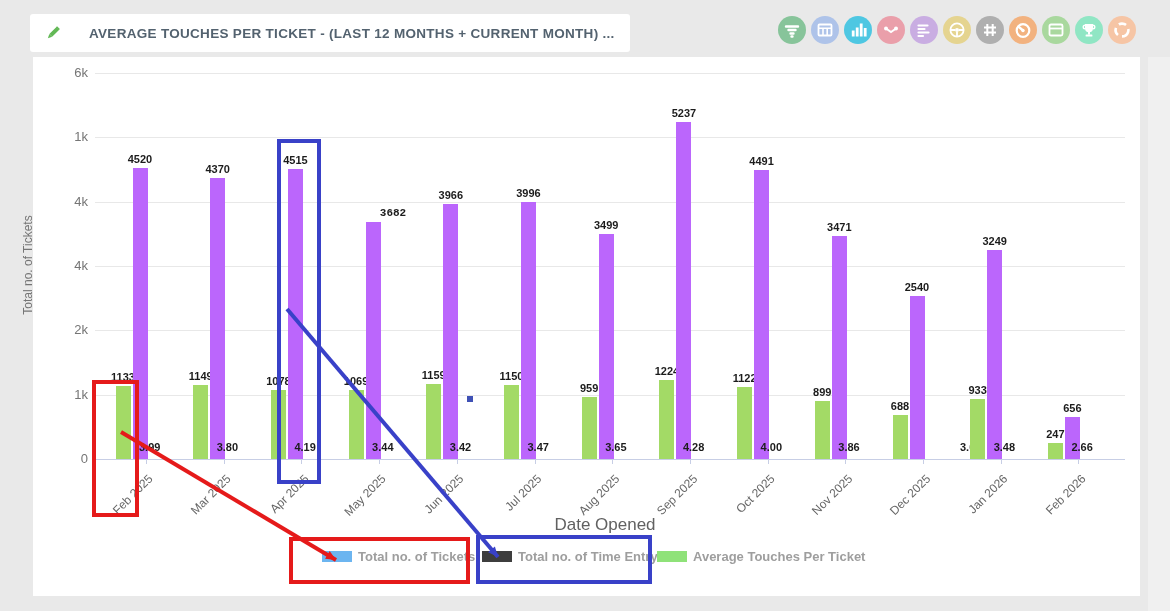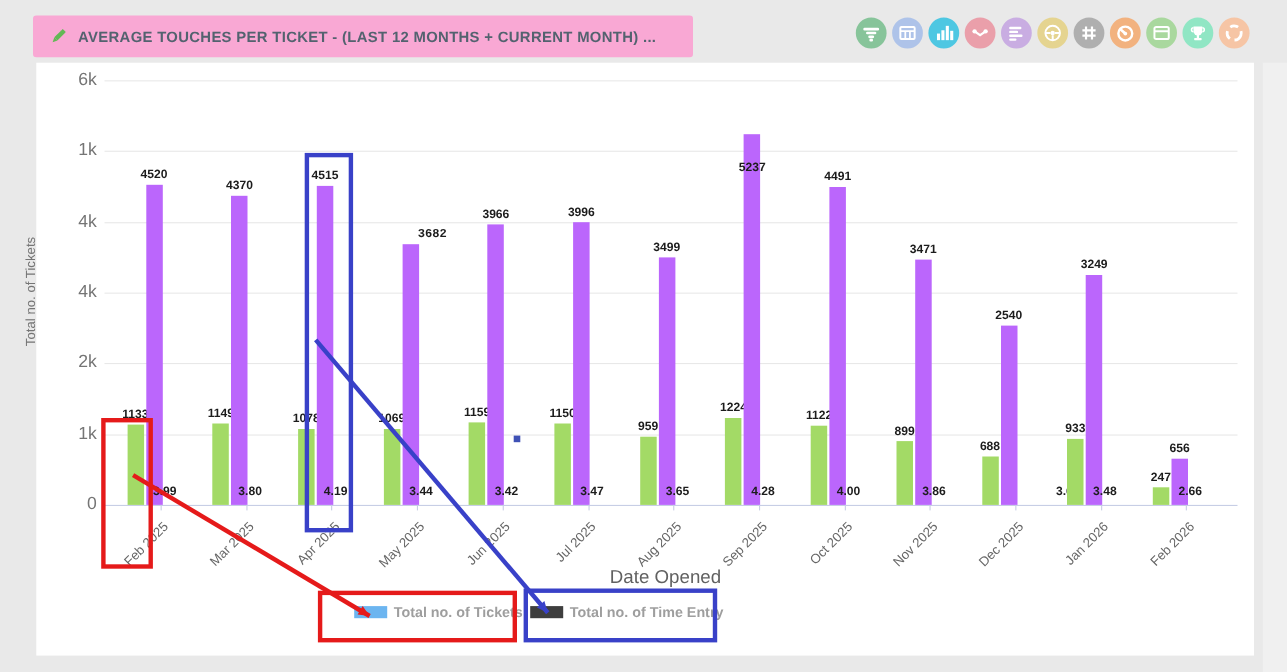--- a/index.html
+++ b/index.html
@@ -3,22 +3,22 @@
 <meta charset="utf-8">
 <style>
   html,body{margin:0;padding:0;}
   body{
     width:1170px;height:611px;position:relative;overflow:hidden;
     background:#e9e9e9;
     font-family:"Liberation Sans", sans-serif;
   }
   .header-tab{
     position:absolute;left:30px;top:14px;width:600px;height:38px;
-    background:#f9a8d4;border-radius:3px;
-    display:flex;align-items:center;gap:10px;padding-left:14px;box-sizing:border-box;
+    background:#ffffff;border-radius:3px;
+    display:flex;align-items:center;gap:28px;padding-left:14px;box-sizing:border-box;
   }
   .header-tab .title{
     color:#53626f;font-size:13.5px;font-weight:600;letter-spacing:.3px;
     white-space:nowrap;overflow:hidden;
   }
   .toolbar{
     position:absolute;left:778px;top:16px;height:28px;display:flex;gap:5px;
   }
   .tb-icon{
     width:28px;height:28px;border-radius:50%;
@@ -28,21 +28,21 @@
     position:absolute;left:33px;top:57px;width:1107px;height:539px;
     background:#ffffff;
   }
   .right-strip{
     position:absolute;left:1148px;top:57px;width:22px;height:554px;background:#f0f0f0;
   }
   #chart-layer{position:absolute;left:0;top:0;width:1170px;height:611px;}
   .gridline{position:absolute;height:1px;background:#e8e8e8;}
   .baseline{position:absolute;height:1px;background:#c7cee5;}
   .ytick-label{
-    position:absolute;width:30px;text-align:right;font-size:16px;color:#757575;line-height:12px;
+    position:absolute;width:30px;text-align:right;font-size:13px;color:#757575;line-height:12px;
   }
   .y-axis-title{
     position:absolute;left:-52px;top:258px;width:160px;text-align:center;
     transform:rotate(-90deg);transform-origin:center;
     font-size:12px;color:#757575;white-space:nowrap;
   }
   .x-axis-title{
     position:absolute;top:515px;left:540px;width:130px;text-align:center;
     font-size:17px;color:#616161;
   }
@@ -216,21 +216,21 @@
     <div class="bar" style="left: 581.7px; top: 397.3px; width: 15px; height: 61.7px; background: rgb(163, 218, 102);"></div>
     <div class="bar-label" style="left: 559.2px; top: 383.3px; width: 60px;">959</div>
     <div class="bar" style="left: 598.7px; top: 233.9px; width: 15px; height: 225.1px; background: rgb(187, 102, 252);"></div>
     <div class="bar-label" style="left: 576.2px; top: 219.9px; width: 60px;">3499</div>
     <div class="avg-label" style="left: 605.2px; top: 442px;">3.65</div>
     <div class="xtick" style="left: 612.2px;"></div>
     <div class="xcat-label" style="right: 553.8px;">Aug 2025</div>
     <div class="bar" style="left: 659.4px; top: 380.3px; width: 15px; height: 78.7px; background: rgb(163, 218, 102);"></div>
     <div class="bar-label" style="left: 636.9px; top: 366.3px; width: 60px;">1224</div>
     <div class="bar" style="left: 676.4px; top: 122.1px; width: 15px; height: 336.9px; background: rgb(187, 102, 252);"></div>
-    <div class="bar-label" style="left: 653.9px; top: 108.1px; width: 60px; margin-top: 39px;">5237</div>
+    <div class="bar-label" style="left: 653.9px; top: 108.1px; width: 60px;">5237</div>
     <div class="avg-label" style="left: 682.9px; top: 442px;">4.28</div>
     <div class="xtick" style="left: 689.9px;"></div>
     <div class="xcat-label" style="right: 476.1px;">Sep 2025</div>
     <div class="bar" style="left: 737.1px; top: 386.8px; width: 15px; height: 72.2px; background: rgb(163, 218, 102);"></div>
     <div class="bar-label" style="left: 714.6px; top: 372.8px; width: 60px;">1122</div>
     <div class="bar" style="left: 754.1px; top: 170.1px; width: 15px; height: 288.9px; background: rgb(187, 102, 252);"></div>
     <div class="bar-label" style="left: 731.6px; top: 156.1px; width: 60px;">4491</div>
     <div class="avg-label" style="left: 760.6px; top: 442px;">4.00</div>
     <div class="xtick" style="left: 767.6px;"></div>
     <div class="xcat-label" style="right: 398.4px;">Oct 2025</div>
@@ -263,20 +263,24 @@
     <div class="xtick" style="left: 1078.4px;"></div>
     <div class="xcat-label" style="right: 87.6px;">Feb 2026</div>
     <div class="legend-item" style="left: 322px; top: 549px;">
       <span class="legend-swatch" style="background: rgb(108, 181, 240);"></span>
       <span class="legend-text">Total no. of Tickets</span>
     </div>
     <div class="legend-item" style="left: 482px; top: 549px;">
       <span class="legend-swatch" style="background: rgb(62, 62, 62);"></span>
       <span class="legend-text">Total no. of Time Entry</span>
     </div>
+    <div class="legend-item" style="left: 657px; top: 549px;">
+      <span class="legend-swatch" style="background: rgb(143, 226, 121);"></span>
+      <span class="legend-text">Average Touches Per Ticket</span>
+    </div>
   </div>
 
 <svg id="anno" width="1170" height="611">
     <rect x="94" y="382" width="43" height="133" fill="none" stroke="#e51a1a" stroke-width="4"></rect>
     <rect x="279" y="141" width="40" height="341" fill="none" stroke="#3941c8" stroke-width="4"></rect>
     <rect x="291" y="539" width="177" height="43" fill="none" stroke="#e51a1a" stroke-width="4"></rect>
     <rect x="478" y="537" width="172" height="45" fill="none" stroke="#3941c8" stroke-width="4"></rect>
     <line x1="121" y1="432" x2="336" y2="560" stroke="#e51a1a" stroke-width="4"></line>
     <polygon points="336.0,560.0 325.1,558.7 329.7,551.0" fill="#e51a1a"></polygon>
     <line x1="287" y1="309" x2="498" y2="557" stroke="#3941c8" stroke-width="4"></line>

